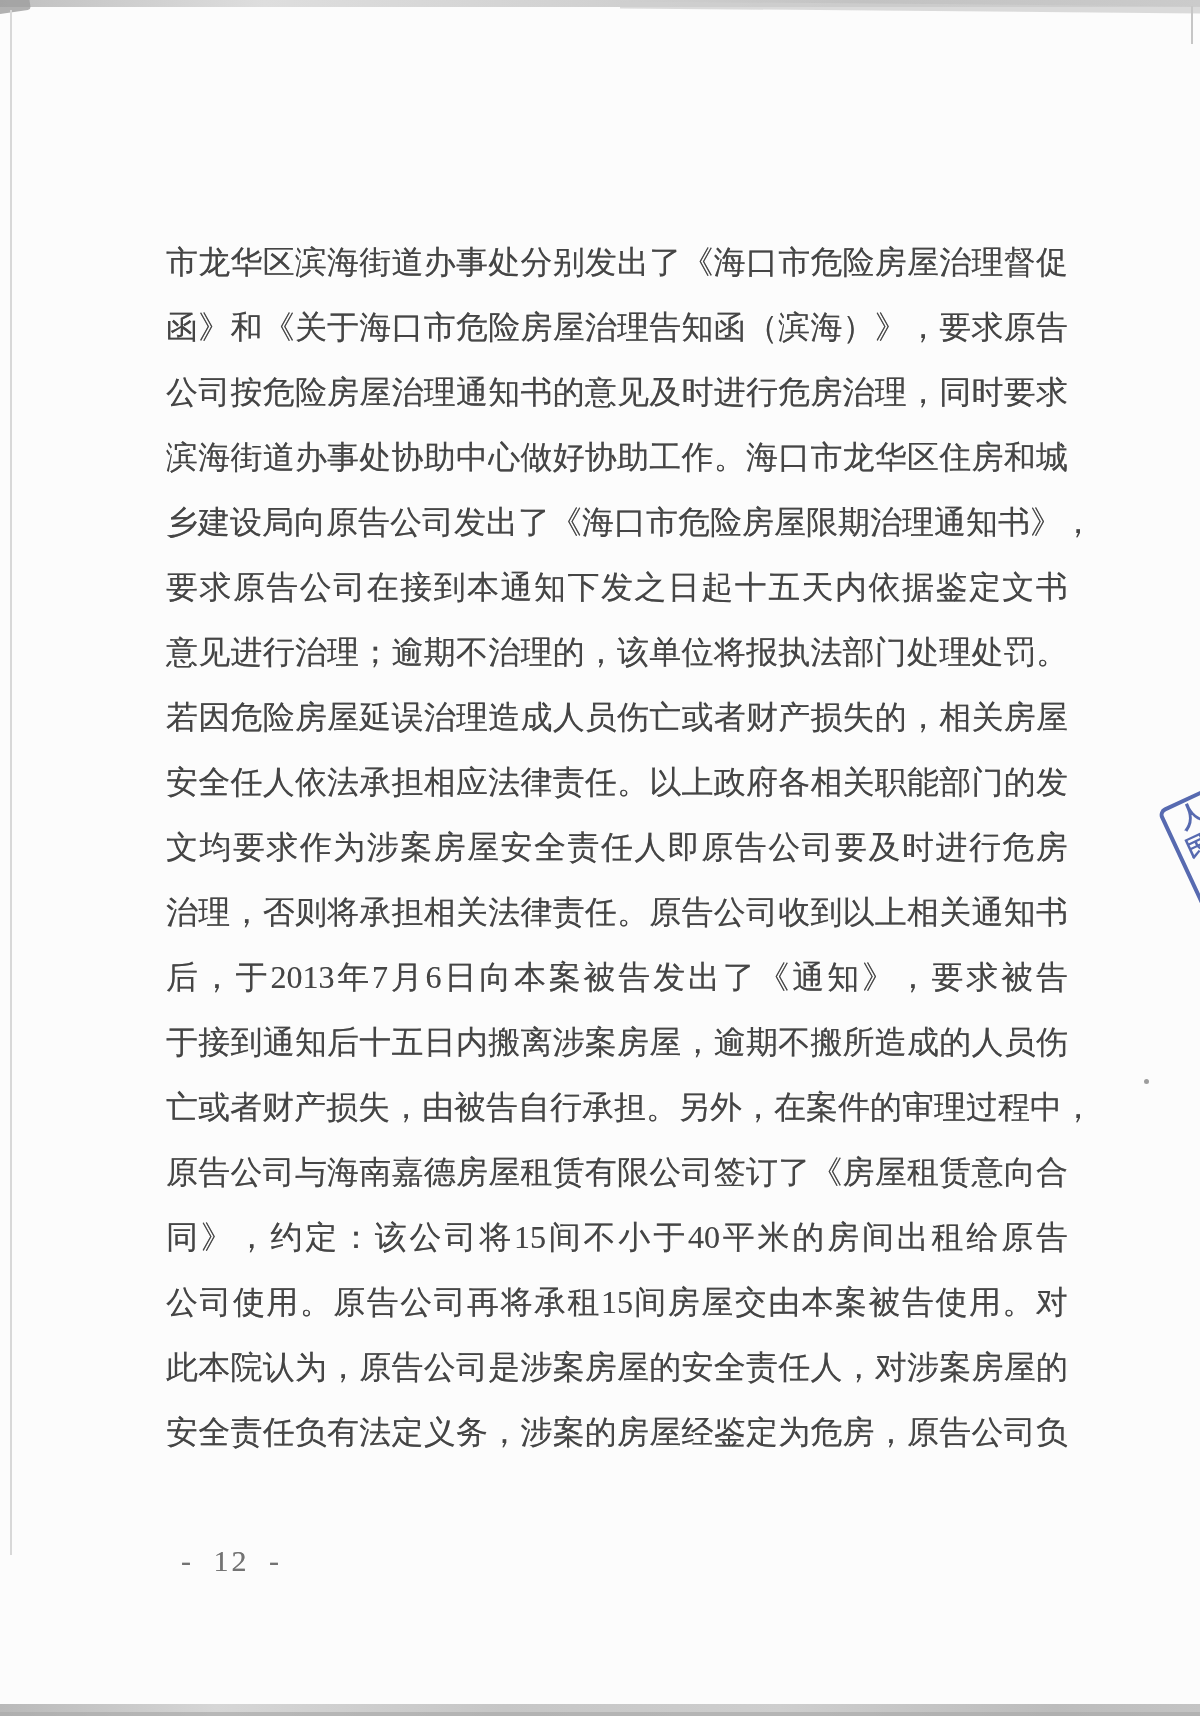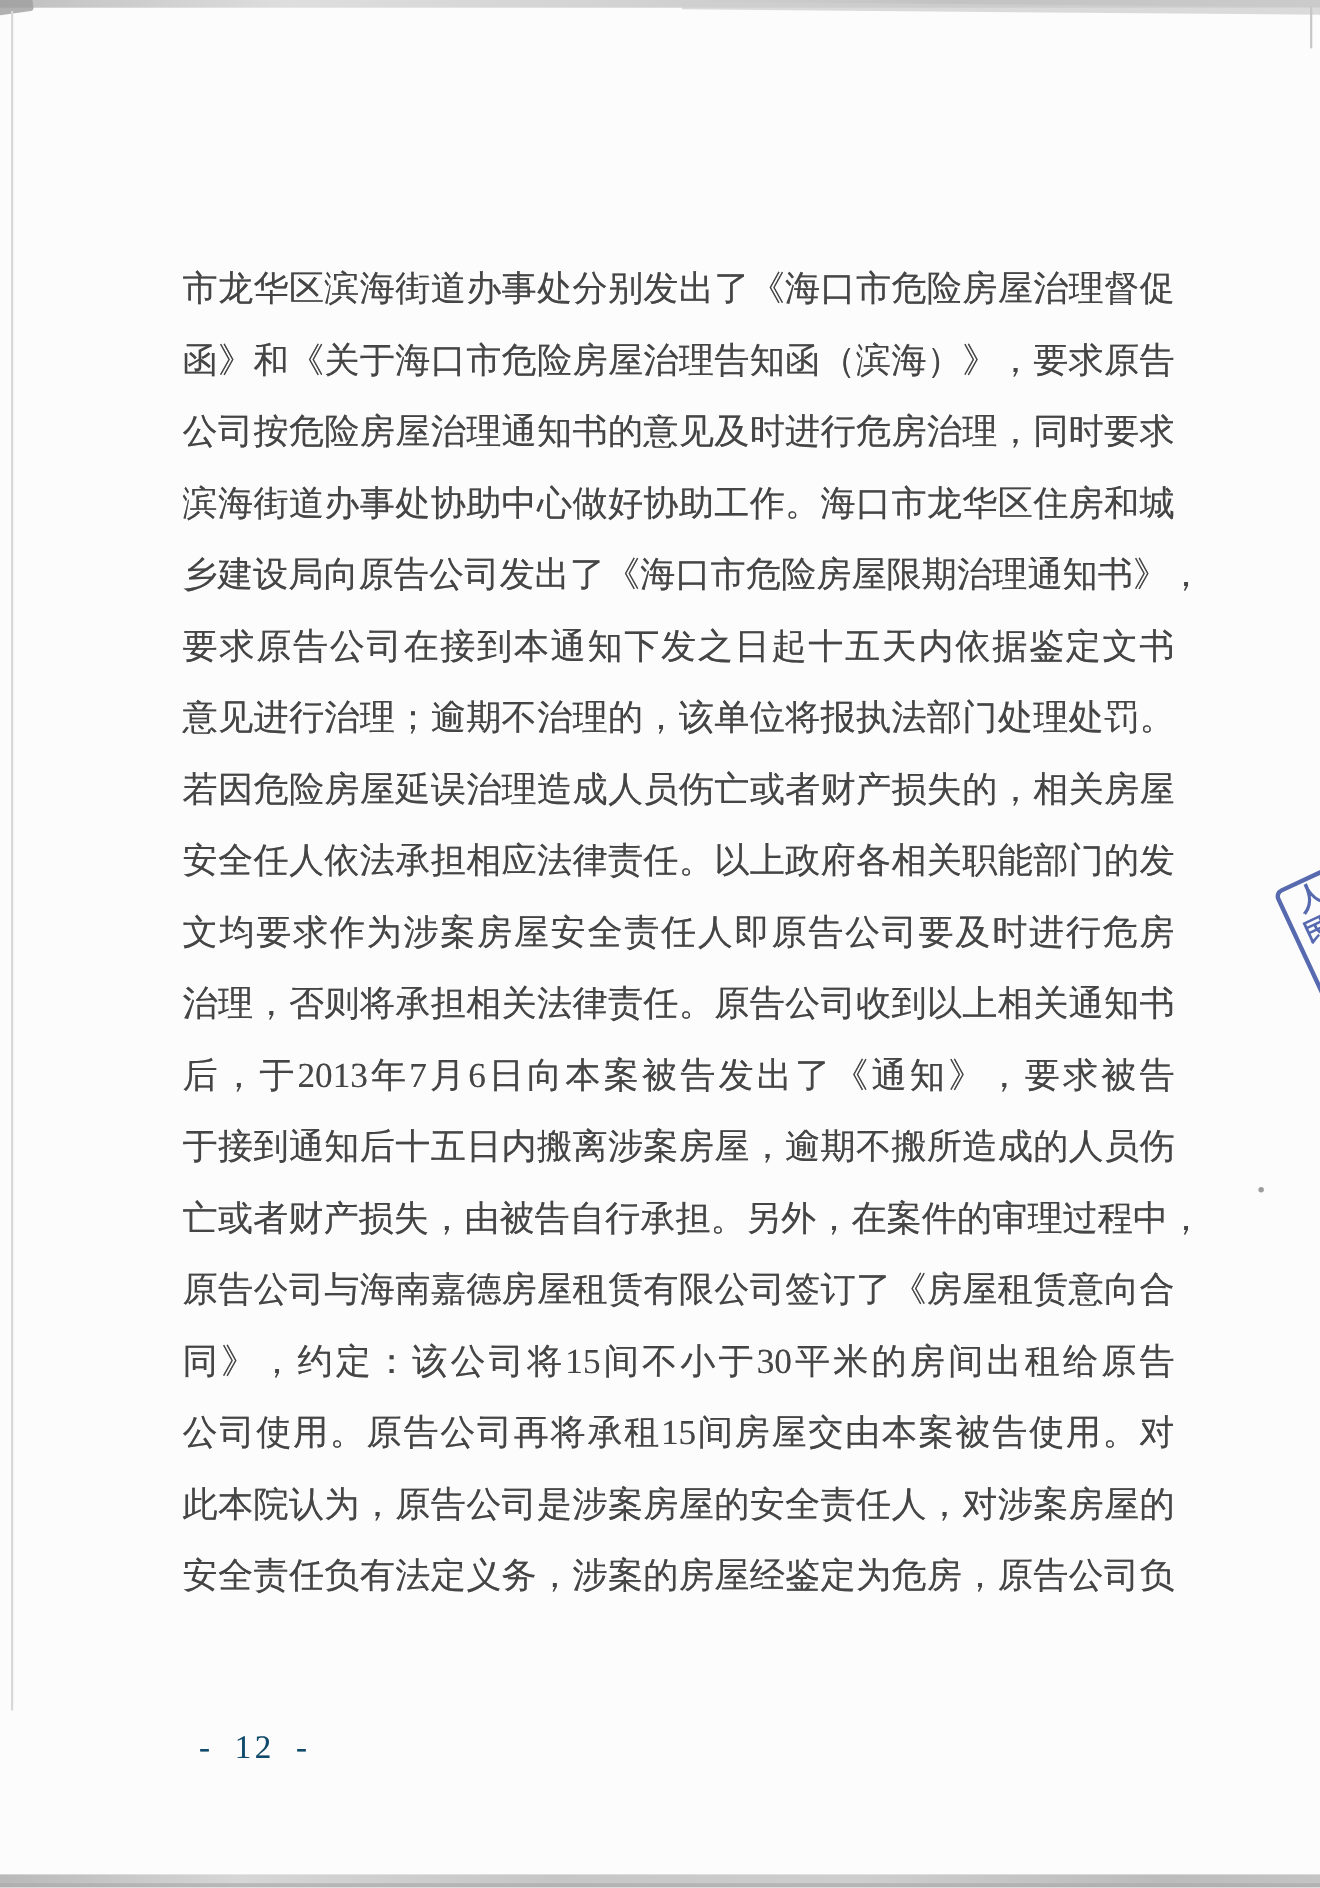--- a/index.html
+++ b/index.html
@@ -71,25 +71,24 @@
     align-items:center;
     height:65px;
     white-space:nowrap;
     text-shadow:0 0 0.6px rgba(70,70,70,.55);
   }
   .text-line span{display:inline-block;}
   
   .page-number{
     position:absolute;left:181px;top:1544px;
     font-size:30px;
-    color:#0c4a6e;
+    color:#737373;
     letter-spacing:3px;
     word-spacing:9px;
     text-shadow:0 0 0.5px rgba(60,60,60,.5);
-    margin-top:28px;
   }
   
   .stamp-box{
     position:absolute;left:1157px;top:811px;
     width:210px;height:150px;
     border:4px solid var(--stamp-color);
     border-radius:8px;
     transform:rotate(-25deg);
     transform-origin:0 0;
     opacity:.88;
@@ -575,21 +574,21 @@
         <span>：</span>
         <span>该</span>
         <span>公</span>
         <span>司</span>
         <span>将</span>
         <span>15</span>
         <span>间</span>
         <span>不</span>
         <span>小</span>
         <span>于</span>
-        <span>30</span>
+        <span>40</span>
         <span>平</span>
         <span>米</span>
         <span>的</span>
         <span>房</span>
         <span>间</span>
         <span>出</span>
         <span>租</span>
         <span>给</span>
         <span>原</span>
         <span>告</span>

